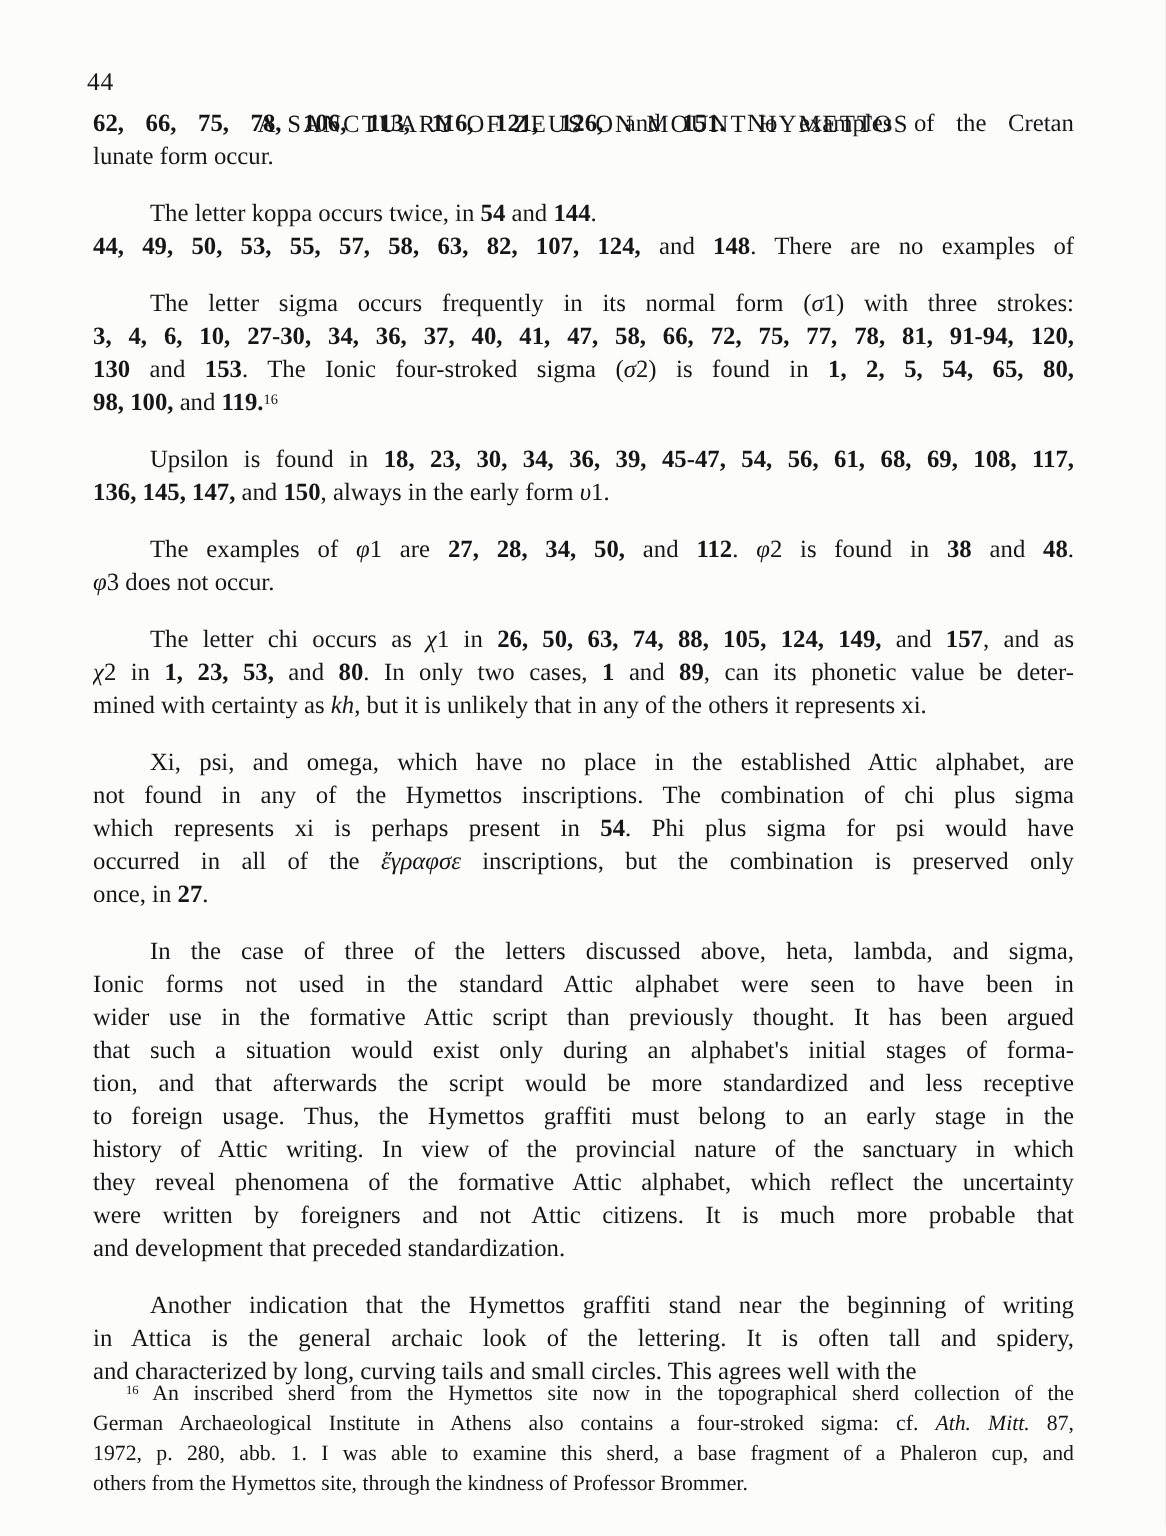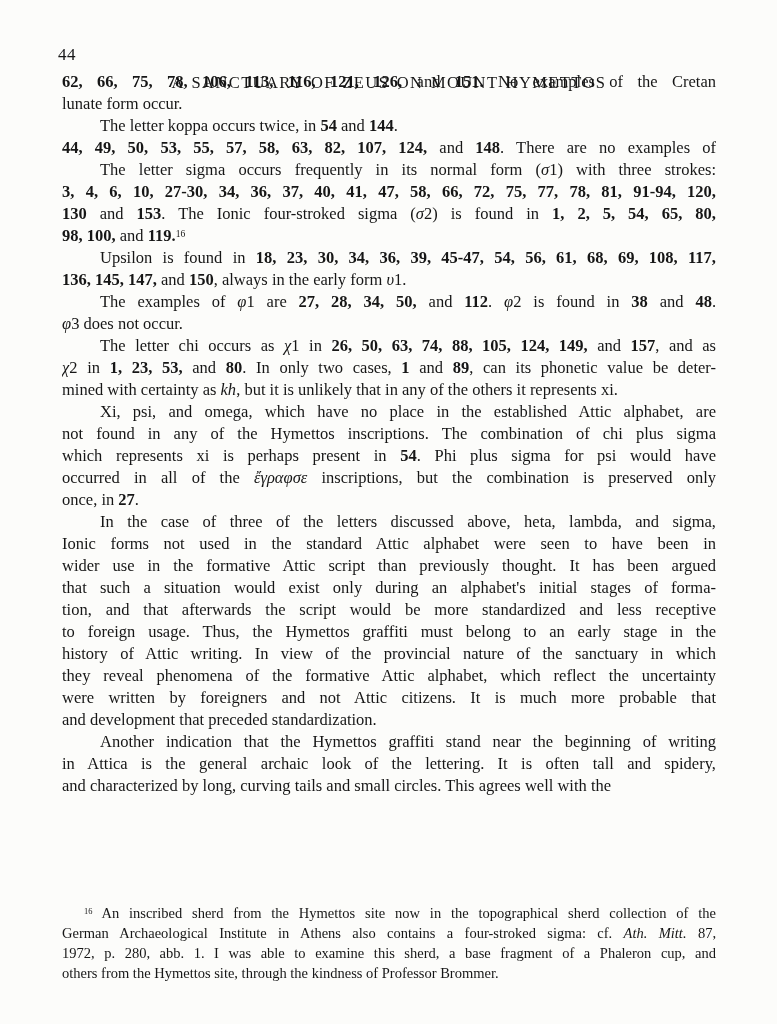--- a/index.html
+++ b/index.html
@@ -52,20 +52,21 @@
     text-align: justify;
     text-align-last: justify;
     white-space: normal;
     overflow: hidden;
   }
   .tline.lastline {
     text-align-last: left;
   }
   .tline.indent {
     text-indent: 38px;
+    margin-top: 16px;
   }
   .footnote {
     position: absolute;
     top: 903px;
     left: 62px;
     width: 654px;
   }
   .footnote .tline {
     font-size: 14.5px;
     line-height: 20px;

